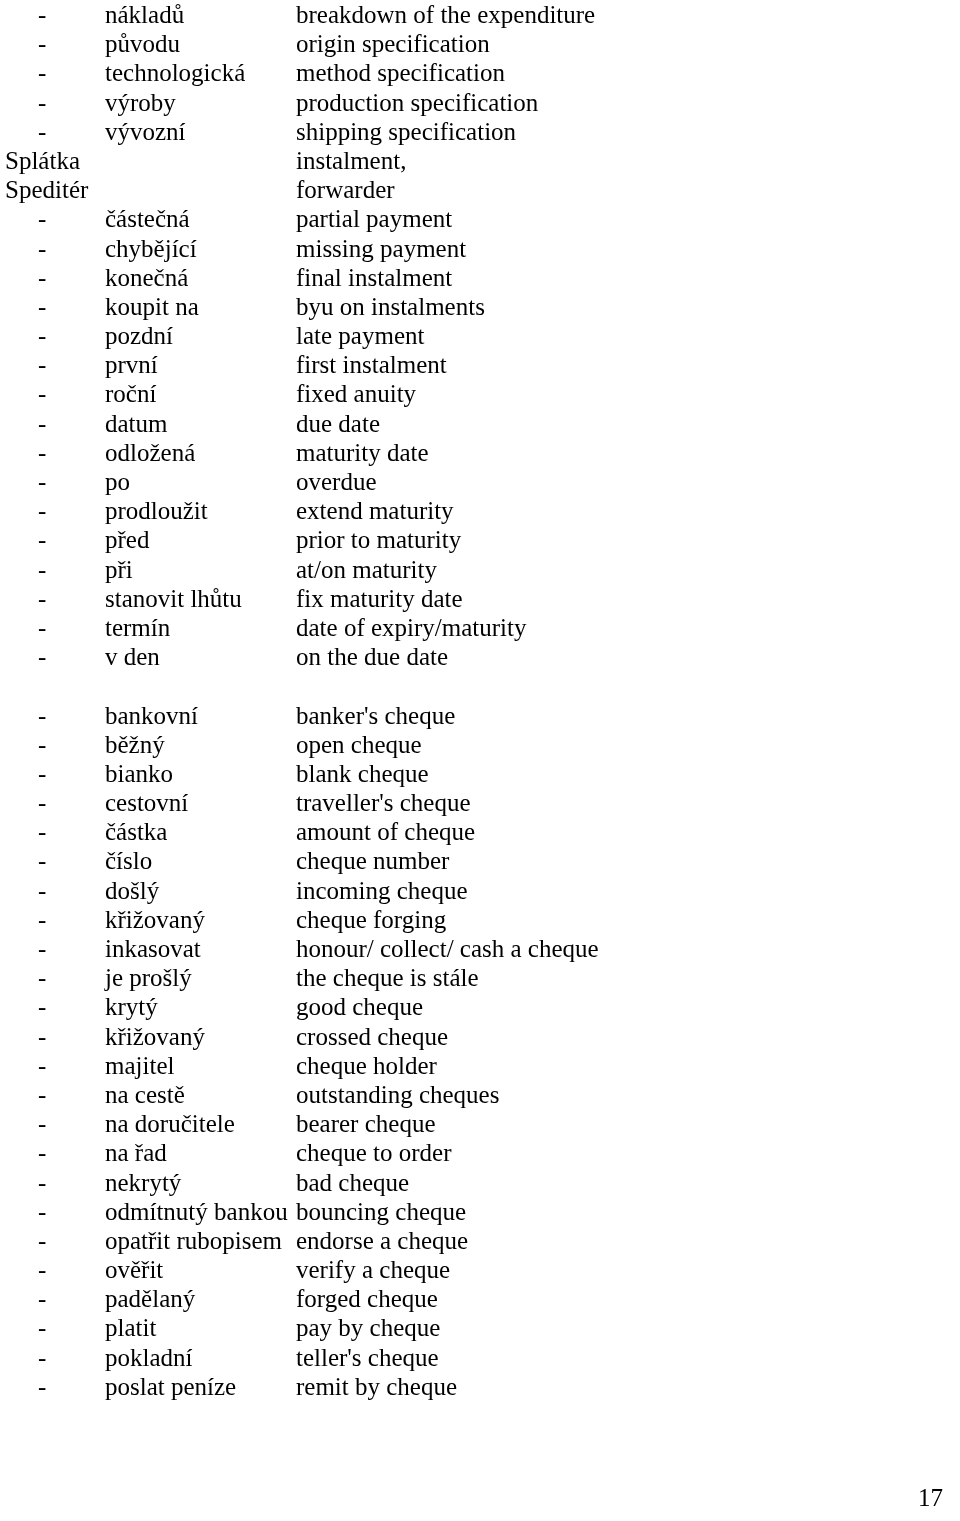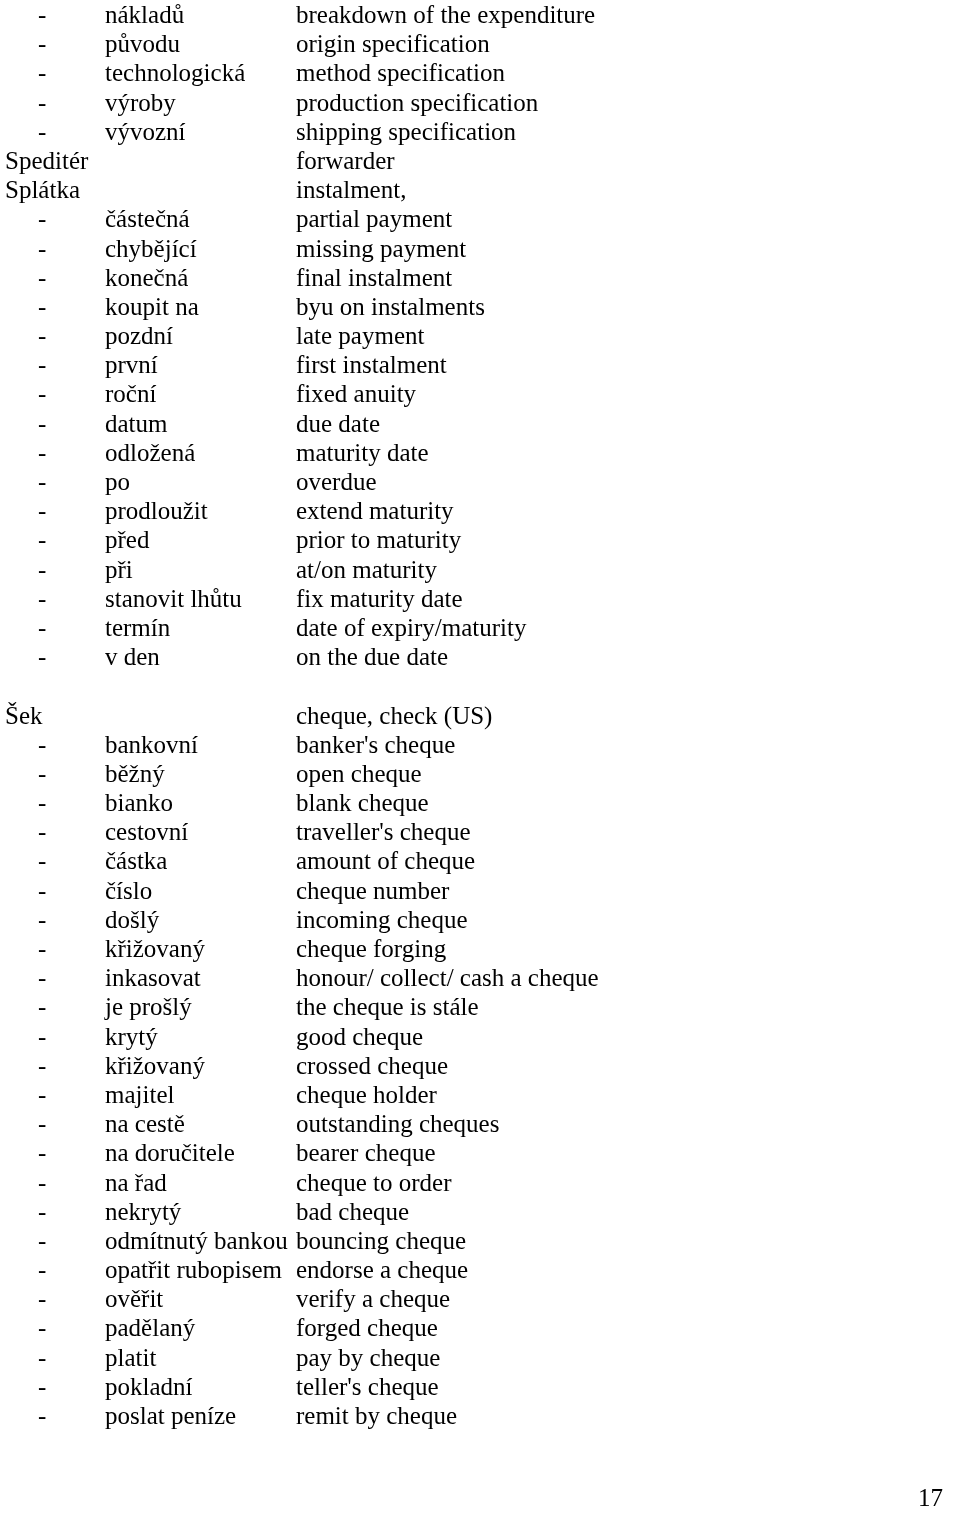--- a/index.html
+++ b/index.html
@@ -74,40 +74,39 @@
 <body>
 
 <div class="page">
 
   <div class="glossary" id="glossary-list">
       <div class="entry sub"><span class="term-wrap"><span class="bullet">-</span><span class="term">nákladů</span></span><span class="translation">breakdown of the expenditure</span></div>
       <div class="entry sub"><span class="term-wrap"><span class="bullet">-</span><span class="term">původu</span></span><span class="translation">origin specification</span></div>
       <div class="entry sub"><span class="term-wrap"><span class="bullet">-</span><span class="term">technologická</span></span><span class="translation">method specification</span></div>
       <div class="entry sub"><span class="term-wrap"><span class="bullet">-</span><span class="term">výroby</span></span><span class="translation">production specification</span></div>
       <div class="entry sub"><span class="term-wrap"><span class="bullet">-</span><span class="term">vývozní</span></span><span class="translation">shipping specification</span></div>
+      <div class="entry main"><span class="term-wrap"><span class="term">Splátka</span></span><span class="translation">instalment,</span></div>
       <div class="entry main"><span class="term-wrap"><span class="term">Speditér</span></span><span class="translation">forwarder</span></div>
-      <div class="entry main"><span class="term-wrap"><span class="term">Splátka</span></span><span class="translation">instalment,</span></div>
       <div class="entry sub"><span class="term-wrap"><span class="bullet">-</span><span class="term">částečná</span></span><span class="translation">partial payment</span></div>
       <div class="entry sub"><span class="term-wrap"><span class="bullet">-</span><span class="term">chybějící</span></span><span class="translation">missing payment</span></div>
       <div class="entry sub"><span class="term-wrap"><span class="bullet">-</span><span class="term">konečná</span></span><span class="translation">final instalment</span></div>
       <div class="entry sub"><span class="term-wrap"><span class="bullet">-</span><span class="term">koupit na</span></span><span class="translation">byu on instalments</span></div>
       <div class="entry sub"><span class="term-wrap"><span class="bullet">-</span><span class="term">pozdní</span></span><span class="translation">late payment</span></div>
       <div class="entry sub"><span class="term-wrap"><span class="bullet">-</span><span class="term">první</span></span><span class="translation">first instalment</span></div>
       <div class="entry sub"><span class="term-wrap"><span class="bullet">-</span><span class="term">roční</span></span><span class="translation">fixed anuity</span></div>
       <div class="entry sub"><span class="term-wrap"><span class="bullet">-</span><span class="term">datum</span></span><span class="translation">due date</span></div>
       <div class="entry sub"><span class="term-wrap"><span class="bullet">-</span><span class="term">odložená</span></span><span class="translation">maturity date</span></div>
       <div class="entry sub"><span class="term-wrap"><span class="bullet">-</span><span class="term">po</span></span><span class="translation">overdue</span></div>
       <div class="entry sub"><span class="term-wrap"><span class="bullet">-</span><span class="term">prodloužit</span></span><span class="translation">extend maturity</span></div>
       <div class="entry sub"><span class="term-wrap"><span class="bullet">-</span><span class="term">před</span></span><span class="translation">prior to maturity</span></div>
       <div class="entry sub"><span class="term-wrap"><span class="bullet">-</span><span class="term">při</span></span><span class="translation">at/on maturity</span></div>
       <div class="entry sub"><span class="term-wrap"><span class="bullet">-</span><span class="term">stanovit lhůtu</span></span><span class="translation">fix maturity date</span></div>
       <div class="entry sub"><span class="term-wrap"><span class="bullet">-</span><span class="term">termín</span></span><span class="translation">date of expiry/maturity</span></div>
       <div class="entry sub"><span class="term-wrap"><span class="bullet">-</span><span class="term">v den</span></span><span class="translation">on the due date</span></div>
       <div class="entry spacer">&nbsp;</div>
-      <div class="entry main"><span class="term-wrap"><span class="term">Šek</span></span><span class="translation">cheque, check (US)</span></div>
       <div class="entry sub"><span class="term-wrap"><span class="bullet">-</span><span class="term">bankovní</span></span><span class="translation">banker's cheque</span></div>
       <div class="entry sub"><span class="term-wrap"><span class="bullet">-</span><span class="term">běžný</span></span><span class="translation">open cheque</span></div>
       <div class="entry sub"><span class="term-wrap"><span class="bullet">-</span><span class="term">bianko</span></span><span class="translation">blank cheque</span></div>
       <div class="entry sub"><span class="term-wrap"><span class="bullet">-</span><span class="term">cestovní</span></span><span class="translation">traveller's cheque</span></div>
       <div class="entry sub"><span class="term-wrap"><span class="bullet">-</span><span class="term">částka</span></span><span class="translation">amount of cheque</span></div>
       <div class="entry sub"><span class="term-wrap"><span class="bullet">-</span><span class="term">číslo</span></span><span class="translation">cheque number</span></div>
       <div class="entry sub"><span class="term-wrap"><span class="bullet">-</span><span class="term">došlý</span></span><span class="translation">incoming cheque</span></div>
       <div class="entry sub"><span class="term-wrap"><span class="bullet">-</span><span class="term">křižovaný</span></span><span class="translation">cheque forging</span></div>
       <div class="entry sub"><span class="term-wrap"><span class="bullet">-</span><span class="term">inkasovat</span></span><span class="translation">honour/ collect/ cash a cheque</span></div>
       <div class="entry sub"><span class="term-wrap"><span class="bullet">-</span><span class="term">je prošlý</span></span><span class="translation">the cheque is stále</span></div>

